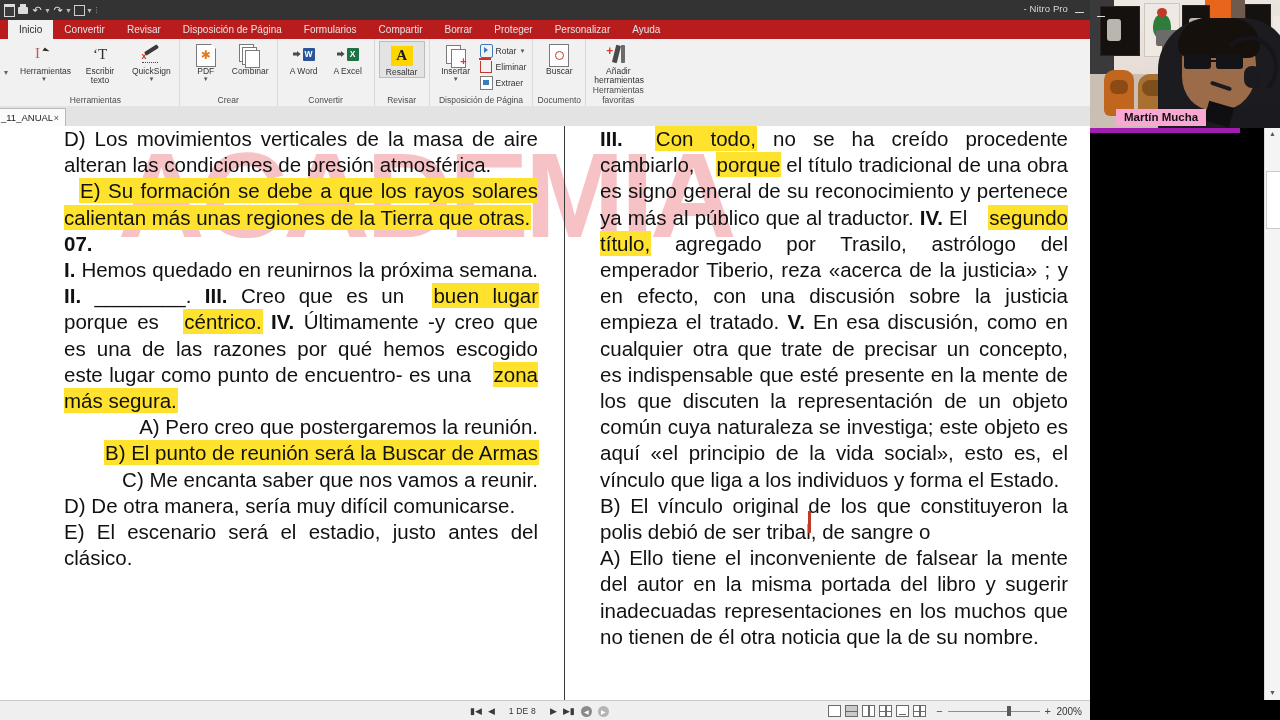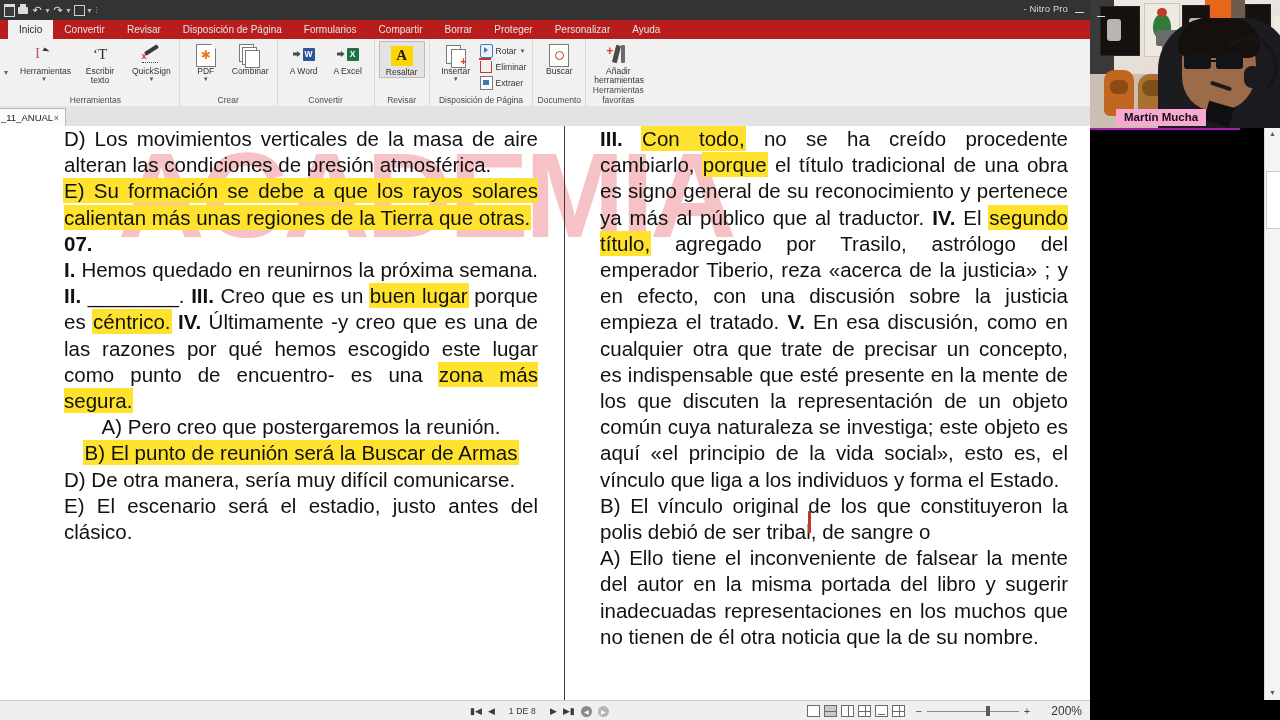--- a/index.html
+++ b/index.html
@@ -120,21 +120,21 @@
   .search-g{position:relative;width:18px;height:21px;background:#fff;border:1.2px solid #7a7a7a;}
   .search-g:after{content:"";position:absolute;left:5px;top:6px;width:7px;height:7px;border:1.5px solid #c0392b;border-radius:50%;}
   .fav-g{position:relative;width:24px;height:21px;}
   .fav-g .plus2{position:absolute;left:0;top:1px;color:#d93b26;font-size:12px;font-weight:700;line-height:10px;}
   .fav-g .wr{position:absolute;left:8px;top:0px;width:5px;height:18px;background:#4a4a4a;transform:rotate(14deg);border-radius:1px;}
   .fav-g .sc{position:absolute;left:15px;top:0px;width:4px;height:18px;background:#6b6b6b;border-radius:1px;}
 
   
   .doctabbar{
     position:absolute;left:0;top:106px;width:1240px;height:20px;
-    background:#e3e3e3;border-bottom:4px solid #a21caf;
+    background:#e3e3e3;border-bottom:7px solid #a21caf;
   }
   .doctab{
     position:absolute;left:-4px;top:2px;height:18px;width:70px;
     background:#fbfbfb;border:1px solid #b9b9b9;border-bottom:none;
     display:flex;align-items:center;justify-content:space-between;
     padding:0 6px 0 4px;box-sizing:border-box;
     font-size:9.5px;color:#222;
   }
   .doctab .x{font-size:9px;color:#555;}
 
@@ -156,22 +156,22 @@
   .coldivider{
     position:absolute;left:556px;top:0;width:1px;height:574px;background:#3a3a3a;
   }
   .col{
     position:absolute;top:0;font-size:20.5px;line-height:26.2px;color:#111;
     font-family:"Liberation Sans", sans-serif;
   }
   .colL{left:56px;width:474px;}
   .colR{left:592px;width:468px;}
   .col p{margin:0;text-align:justify;}
-  .col p.nj{text-align:center;}
-  .hl{background:#ffe22e;box-shadow:0 0 0 1px #ffe22e;}
+  .col p.nj{text-align:right;}
+  .hl{background:#ffe22e;box-shadow:0 0 0 1px #ffe22e;margin-left:16px;}
   .b{font-weight:700;}
   .qnum{font-weight:700;margin-top:18px;}
   .caret-red{
     position:absolute;left:800px;top:385px;width:2.5px;height:22px;background:#c0392b;
   }
 
   
   .vscroll{
     position:absolute;right:0;top:126px;width:15px;height:574px;
     background:#f4f4f4;border-left:1px solid #dcdcdc;
@@ -203,21 +203,21 @@
   .vmode.split-h:before{content:"";position:absolute;left:0;right:0;top:4.5px;height:1.2px;background:#6b6b6b;}
   .vmode.split-v:before{content:"";position:absolute;top:0;bottom:0;left:5.2px;width:1.2px;background:#6b6b6b;}
   .vmode.grid:before{content:"";position:absolute;left:0;right:0;top:4.5px;height:1.2px;background:#6b6b6b;}
   .vmode.grid:after{content:"";position:absolute;top:0;bottom:0;left:5.2px;width:1.2px;background:#6b6b6b;}
   .vmode.screen:after{content:"";position:absolute;left:2px;right:2px;bottom:1px;height:1.2px;background:#6b6b6b;}
   .zoomwrap{display:flex;align-items:center;gap:5px;margin-left:6px;}
   .zoomwrap .sign{font-size:11px;color:#4a4a4a;line-height:10px;}
   .track{position:relative;width:92px;height:10px;}
   .track:before{content:"";position:absolute;left:0;right:0;top:4.5px;height:1.3px;background:#8d8d8d;}
   .track .knob{position:absolute;left:59px;top:0;width:4px;height:10px;background:#5a5a5a;}
-  .zoomval{font-size:12px;color:#333;min-width:26px;text-align:right;margin-left:16px;}
+  .zoomval{font-size:10px;color:#333;min-width:26px;text-align:right;}
 
   
   .webcam{
     position:absolute;right:0;top:0;width:190px;height:128px;overflow:hidden;
     background:#3a2f2c;
   }
   .wc-wall{position:absolute;inset:0;background:
     linear-gradient(170deg,#efe9e4 0%,#e6ded7 45%,#d9cfc6 100%);}
   .wc-orange{position:absolute;left:115px;top:0;width:26px;height:70px;background:#e8651c;}
   .wc-orange2{position:absolute;left:141px;top:0;width:14px;height:128px;background:#6f5a4e;}
@@ -513,20 +513,21 @@
       <div class="watermark">ACADEMIA</div>
       <div class="coldivider"></div>
 
       <div class="col colL" id="col-left">
           <p><span>D) Los movimientos verticales de la masa de aire alteran las condiciones de presión atmosférica.</span></p>
           <p><span class="hl">E) Su formación se debe a que los rayos solares calientan más unas regiones de la Tierra que otras.</span></p>
           <p class="qnum">07.</p>
           <p><span class="b">I.</span><span> Hemos quedado en reunirnos la próxima semana. </span><span class="b">II.</span><span> ________. </span><span class="b">III.</span><span> Creo que es un </span><span class="hl">buen lugar</span><span> porque es </span><span class="hl">céntrico.</span><span class="b"> IV.</span><span> Últimamente -y creo que es una de las razones por qué hemos escogido este lugar como punto de encuentro- es una </span><span class="hl">zona más segura.</span></p>
           <p class="nj"><span>A) Pero creo que postergaremos la reunión.</span></p>
           <p class="nj"><span class="hl">B) El punto de reunión será la Buscar de Armas</span></p>
+          <p class="nj"><span>C) Me encanta saber que nos vamos a reunir.</span></p>
           <p><span>D) De otra manera, sería muy difícil comunicarse.</span></p>
           <p><span>E) El escenario será el estadio, justo antes del clásico.</span></p>
         </div>
       <div class="col colR" id="col-right">
           <p><span class="b">III.</span><span> </span><span class="hl">Con todo,</span><span> no se ha creído procedente cambiarlo, </span><span class="hl">porque</span><span> el título tradicional de una obra es signo general de su reconocimiento y pertenece ya más al público que al traductor. </span><span class="b">IV.</span><span> El </span><span class="hl">segundo título,</span><span> agregado por Trasilo, astrólogo del emperador Tiberio, reza «acerca de la justicia» ; y en efecto, con una discusión sobre la justicia empieza el tratado. </span><span class="b">V.</span><span> En esa discusión, como en cualquier otra que trate de precisar un concepto, es indispensable que esté presente en la mente de los que discuten la representación de un objeto común cuya naturaleza se investiga; este objeto es aquí «el principio de la vida social», esto es, el vínculo que liga a los individuos y forma el Estado.</span></p>
           <p><span>B) El vínculo original de los que constituyeron la polis debió de ser tribal, de sangre o</span></p>
           <p><span>A) Ello tiene el inconveniente de falsear la mente del autor en la misma portada del libro y sugerir inadecuadas representaciones en los muchos que no tienen de él otra noticia que la de su nombre.</span></p>
         </div>
       <div class="caret-red"></div>
     </div>

